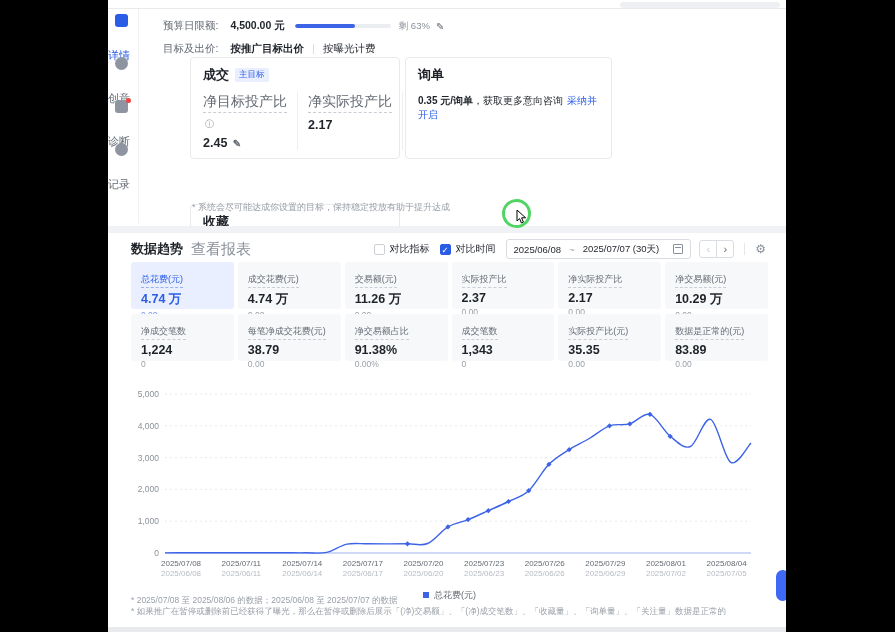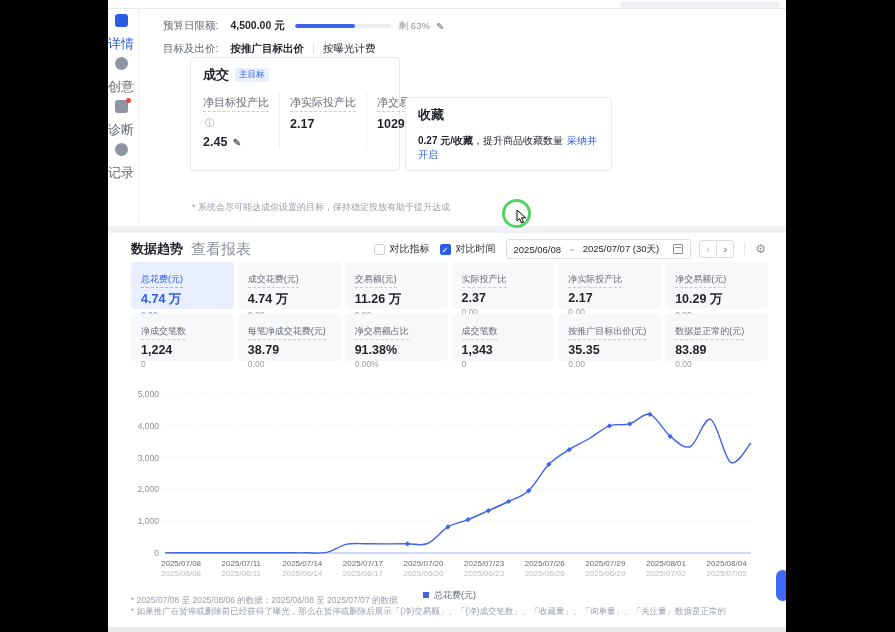--- a/index.html
+++ b/index.html
@@ -12,21 +12,21 @@
   .topbar { position:absolute; left:0; top:0; right:0; height:9px; background:#fff; border-bottom:1px solid #e9eaec; }
   .topbar-pill { position:absolute; right:6px; top:2px; width:160px; height:6px; background:#eef0f3; border-radius:3px; }
 
   
   .sidebar { position:absolute; left:0; top:9px; width:31px; height:214px; background:#fff; border-right:1px solid #f0f1f3; overflow:hidden; }
   .side-item { position:absolute; left:2px; width:34px; text-align:left; cursor:pointer; }
   .side-ic { position:relative; width:13px; height:13px; margin-left:5px; background:#8e95a0; border-radius:50%; }
   .side-ic.sq { border-radius:3px; }
   .side-ic.active { background:#2b5ce6; border-radius:3px; }
   .side-dot { position:absolute; right:-3px; top:-2px; width:5px; height:5px; background:#f0453e; border-radius:50%; }
-  .side-lbl { margin-top:8px; margin-left:-2px; font-size:13px; color:#646a73; white-space:nowrap; }
+  .side-lbl { margin-top:21px; margin-left:-2px; font-size:11px; color:#646a73; white-space:nowrap; }
   .side-lbl.active { color:#2b5ce6; }
 
   
   .panel-top { position:absolute; left:32px; top:9px; right:0; height:217px; background:#fff; }
   .row { position:absolute; left:23px; display:flex; align-items:center; }
   .lbl-gray { font-size:10.5px; color:#646a73; }
   .budget-val { font-size:10.5px; font-weight:bold; color:#1f2329; margin-left:12px; }
   .progress { width:96px; height:4px; background:#ebedf0; border-radius:2px; margin-left:10px; overflow:hidden; }
   .progress > div { height:100%; background:#3d63e6; border-radius:2px; }
   .remain { font-size:9.5px; color:#8a9099; margin-left:8px; }
@@ -38,21 +38,21 @@
   
   .goal-cards { position:absolute; left:50px; top:48px; display:grid; grid-template-columns:210px 207px; gap:5px; }
   .gcard { border:1px solid #e8e9eb; border-radius:4px; background:#fff; padding:8px 12px; min-height:63px; }
   .gcard.tall { min-height:70px;margin-top:40px; }
   .gcard-head { display:flex; align-items:center; }
   .gcard-title { font-size:13px; font-weight:bold; color:#1f2329; }
   .gbadge { margin-left:6px; font-size:8.5px; color:#2b5ce6; background:#e9efff; border-radius:2px; padding:1px 4px; }
   .gstats { display:flex; margin-top:8px; }
   .gstat { padding-right:10px; margin-right:10px; border-right:1px solid #efefef; }
   .gstat:last-child { border-right:none; margin-right:0; padding-right:0; }
-  .gstat-lbl { font-size:11px; color:#646a73; border-bottom:1px dashed #c9ced6; display:inline-block; padding-bottom:1px; white-space:nowrap; }
+  .gstat-lbl { font-size:14px; color:#646a73; border-bottom:1px dashed #c9ced6; display:inline-block; padding-bottom:1px; white-space:nowrap; }
   .gstat-val { font-size:12.5px; font-weight:bold; color:#1f2329; margin-top:5px; }
   .ginfo { font-size:9px; color:#9aa0a8; margin-left:2px; cursor:pointer; }
   .gdesc { font-size:10px; color:#1f2329; margin-top:10px; }
   .gdesc b { font-weight:bold; }
   .glink { color:#2b5ce6; cursor:pointer; margin-left:4px; }
   .note { position:absolute; left:52px; top:192px; font-size:9px; color:#9aa0a8; }
 
   
   .click-ring { position:absolute; left:394px; top:199px; width:29px; height:29px; border:3px solid #50d463; border-radius:50%; z-index:5; }
   .cursor-svg { position:absolute; left:11px; top:8px; }
@@ -152,20 +152,26 @@
           <div class="gcard">
             <div class="gcard-head">
               <span class="gcard-title">成交</span>
               <span class="gbadge">主目标</span>
             </div>
             <div class="gstats">
               <div class="gstat"><span class="gstat-lbl">净目标投产比</span><span class="ginfo">ⓘ</span><div class="gstat-val">2.45 <span class="pencil" style="margin-left:2px;">✎</span></div></div>
               <div class="gstat"><span class="gstat-lbl">净实际投产比</span><div class="gstat-val">2.17</div></div>
               <div class="gstat"><span class="gstat-lbl">净交易额(元)</span><div class="gstat-val">102946.60</div></div>
             </div>
+          </div>
+          <div class="gcard">
+            <div class="gcard-head">
+              <span class="gcard-title">询单</span>
+            </div>
+            <div class="gdesc"><b>0.35 元/询单</b>，获取更多意向咨询<span class="glink">采纳并开启</span></div>
           </div>
           <div class="gcard tall">
             <div class="gcard-head">
               <span class="gcard-title">收藏</span>
             </div>
             <div class="gdesc"><b>0.27 元/收藏</b>，提升商品收藏数量<span class="glink">采纳并开启</span></div>
           </div>
         </div>
       <div class="note">* 系统会尽可能达成你设置的目标，保持稳定投放有助于提升达成</div>
     </div>
@@ -206,21 +212,21 @@
           <div class="mcard selected"><span class="m-lbl">总花费(元)</span><div class="m-val">4.74 万</div><div class="m-sub">0.00</div></div>
           <div class="mcard"><span class="m-lbl">成交花费(元)</span><div class="m-val">4.74 万</div><div class="m-sub">0.00</div></div>
           <div class="mcard"><span class="m-lbl">交易额(元)</span><div class="m-val">11.26 万</div><div class="m-sub">0.00</div></div>
           <div class="mcard"><span class="m-lbl">实际投产比</span><div class="m-val">2.37</div><div class="m-sub">0.00</div></div>
           <div class="mcard"><span class="m-lbl">净实际投产比</span><div class="m-val">2.17</div><div class="m-sub">0.00</div></div>
           <div class="mcard"><span class="m-lbl">净交易额(元)</span><div class="m-val">10.29 万</div><div class="m-sub">0.00</div></div>
           <div class="mcard"><span class="m-lbl">净成交笔数</span><div class="m-val">1,224</div><div class="m-sub">0</div></div>
           <div class="mcard"><span class="m-lbl">每笔净成交花费(元)</span><div class="m-val">38.79</div><div class="m-sub">0.00</div></div>
           <div class="mcard"><span class="m-lbl">净交易额占比</span><div class="m-val">91.38%</div><div class="m-sub">0.00%</div></div>
           <div class="mcard"><span class="m-lbl">成交笔数</span><div class="m-val">1,343</div><div class="m-sub">0</div></div>
-          <div class="mcard"><span class="m-lbl">按推广目标出价(元)</span><div class="m-val">35.35</div><div class="m-sub">0.00</div></div>
+          <div class="mcard"><span class="m-lbl">实际投产比(元)</span><div class="m-val">35.35</div><div class="m-sub">0.00</div></div>
           <div class="mcard"><span class="m-lbl">数据是正常的(元)</span><div class="m-val">83.89</div><div class="m-sub">0.00</div></div>
         </div>
 
       <div class="chart-wrap">
         <svg id="chart-svg" width="637" height="200">
             <line x1="34" y1="172" x2="620" y2="172" stroke="#e7e9ec" stroke-width="1"></line>
             <text x="28" y="175" text-anchor="end" font-size="8.5" fill="#8a9099" font-family="Liberation Sans, sans-serif">0</text>
             <line x1="34" y1="140.2" x2="620" y2="140.2" stroke="#e7e9ec" stroke-width="1" stroke-dasharray="2,3"></line>
             <text x="28" y="143.2" text-anchor="end" font-size="8.5" fill="#8a9099" font-family="Liberation Sans, sans-serif">1,000</text>
             <line x1="34" y1="108.4" x2="620" y2="108.4" stroke="#e7e9ec" stroke-width="1" stroke-dasharray="2,3"></line>

